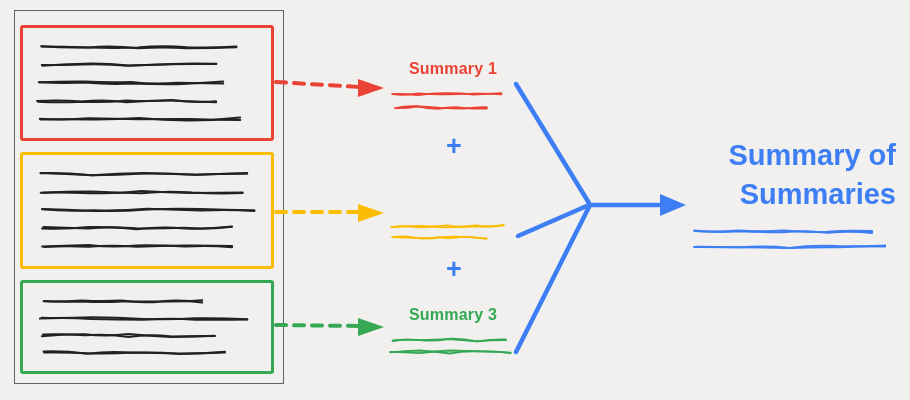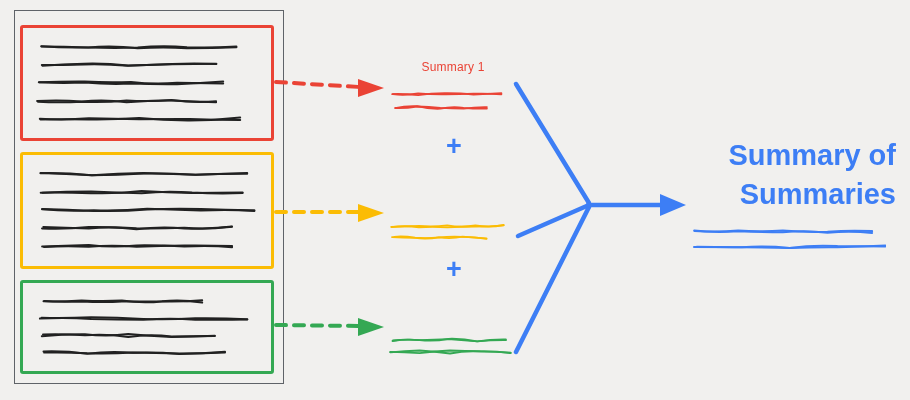--- a/index.html
+++ b/index.html
@@ -19,21 +19,21 @@
   .connectors{position:absolute;left:0;top:0;pointer-events:none;}
   .dash line{stroke-width:4;stroke-linecap:round;stroke-dasharray:10 8;fill:none;}
   .stroke-red line{stroke:var(--red);} .stroke-red polygon{fill:var(--red);}
   .stroke-orange line{stroke:var(--orange);} .stroke-orange polygon{fill:var(--orange);}
   .stroke-green line{stroke:var(--green);} .stroke-green polygon{fill:var(--green);}
   .blue-merge line{stroke:var(--blue);stroke-width:4.5;stroke-linecap:round;}
   .blue-merge polygon{fill:var(--blue);}
 
   
   .mid-label{position:absolute;left:386px;width:134px;text-align:center;
-             font-size:12px;font-weight:400;letter-spacing:.2px;}
+             font-size:16px;font-weight:700;letter-spacing:.2px;}
   .lbl1{top:60px;color:var(--red);}
   .lbl2{top:193px;color:var(--orange);}
   .lbl3{top:306px;color:var(--green);}
   .mid-scribble{position:absolute;left:388px;}
   .plus{position:absolute;left:438px;width:32px;text-align:center;
         color:var(--blue);font-size:27px;font-weight:700;}
   .plus1{top:131px;} .plus2{top:254px;}
 
   
   .result-label{position:absolute;left:684px;top:136px;width:212px;text-align:right;
@@ -122,20 +122,21 @@
 
   <svg class="mid-scribble" style="top:221px" width="128" height="22">
       <path d="M 3.3 5.8 Q 16.8 5.2 30.9 4.8 Q 45.1 6.0 59.2 4.3 Q 73.3 6.9 87.4 4.5 Q 101.5 7.0 115.7 4.0" fill="none" stroke="#FBBC04" stroke-width="1.8" stroke-linecap="round"></path>
       <path d="M 3.5 6.2 Q 16.8 4.3 30.9 6.3 Q 45.1 5.5 59.2 6.4 Q 73.3 5.6 87.4 5.5 Q 101.5 5.5 115.7 4.3" fill="none" stroke="#FBBC04" stroke-width="1.8" stroke-linecap="round"></path>
       <path d="M 6.2 15.8 Q 15.3 14.9 27.1 16.7 Q 39.0 17.5 50.9 16.4 Q 62.8 15.1 74.7 15.8 Q 86.6 15.9 98.5 17.8" fill="none" stroke="#FBBC04" stroke-width="1.8" stroke-linecap="round"></path>
       <path d="M 4.0 16.1 Q 15.3 16.9 27.1 16.9 Q 39.0 18.4 50.9 16.3 Q 62.8 18.2 74.7 15.7 Q 86.6 16.8 98.5 17.4" fill="none" stroke="#FBBC04" stroke-width="1.8" stroke-linecap="round"></path>
     </svg>
 
   <div class="plus plus2">+</div>
 
+  <div class="mid-label lbl3">Summary 3</div>
   <svg class="mid-scribble" style="top:334px" width="128" height="24">
       <path d="M 4.5 7.0 Q 17.5 5.0 31.8 6.1 Q 46.2 7.7 60.5 4.8 Q 74.9 4.4 89.2 7.3 Q 103.6 5.2 117.9 5.4" fill="none" stroke="#34A853" stroke-width="1.8" stroke-linecap="round"></path>
       <path d="M 5.0 6.5 Q 17.5 4.8 31.8 6.1 Q 46.2 5.6 60.5 5.2 Q 74.9 6.3 89.2 7.3 Q 103.6 6.1 117.9 6.2" fill="none" stroke="#34A853" stroke-width="1.8" stroke-linecap="round"></path>
       <path d="M 2.2 17.9 Q 16.4 18.3 31.6 19.2 Q 46.8 17.2 62.0 16.5 Q 77.2 17.2 92.4 17.2 Q 107.5 16.9 122.7 19.1" fill="none" stroke="#34A853" stroke-width="1.8" stroke-linecap="round"></path>
       <path d="M 2.3 18.4 Q 16.4 16.9 31.6 16.5 Q 46.8 17.6 62.0 19.5 Q 77.2 16.7 92.4 17.6 Q 107.5 17.8 122.7 18.6" fill="none" stroke="#34A853" stroke-width="1.8" stroke-linecap="round"></path>
     </svg>
 
   <div class="result-label">Summary of Summaries</div>
   <svg class="result-scribble" width="196" height="30">
       <path d="M 4.2 6.6 Q 25.9 9.0 48.2 7.2 Q 70.5 8.1 92.8 8.3 Q 115.2 5.8 137.5 8.7 Q 159.8 6.5 182.1 8.9" fill="none" stroke="#3D7EF5" stroke-width="2" stroke-linecap="round"></path>

